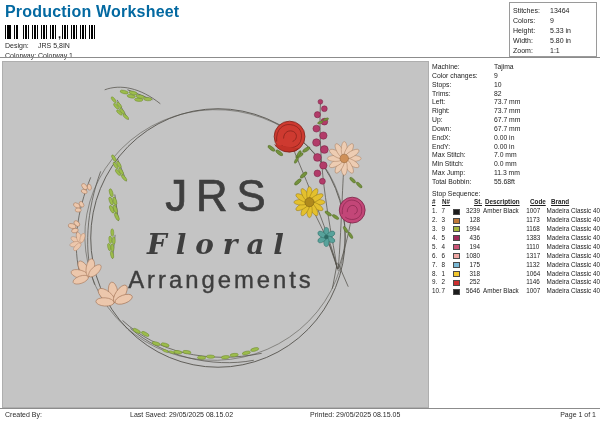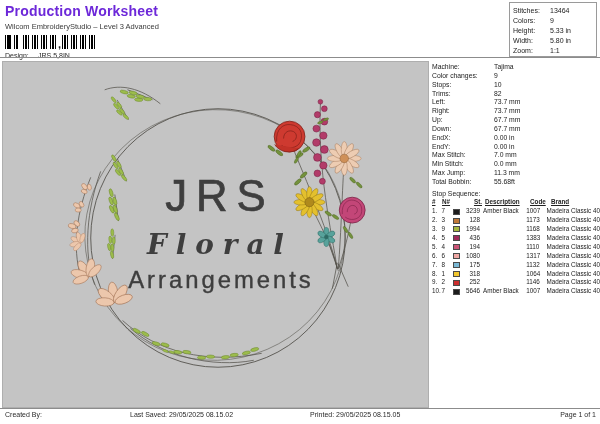--- a/index.html
+++ b/index.html
@@ -1,21 +1,21 @@
 <!DOCTYPE html>
 <html><head>
 <meta charset="utf-8">
 <style>
   html,body{margin:0;padding:0;background:#fff;}
   .page{position:relative;width:600px;height:424px;background:#ffffff;
         font-family:"Liberation Sans",sans-serif;color:#222;overflow:hidden;
         border-bottom:1px solid #b5b5b5;}
   
   .hdr-left{position:absolute;left:5px;top:3px;}
-  .title{font-size:14px;font-weight:bold;color:#6d28d9;letter-spacing:.2px;}
+  .title{font-size:16px;font-weight:bold;color:#0369a1;letter-spacing:.2px;}
   .subtitle{font-size:7.5px;color:#3a3a3a;margin-top:2.5px;}
   .barcode{margin-top:4px;height:14px;display:flex;align-items:stretch;}
   .bars{background:repeating-linear-gradient(90deg,#000 0 1px,#fff 1px 2px,#000 2px 4.5px,#fff 4.5px 5.5px,#000 5.5px 6.5px,#fff 6.5px 9px);}
   .bars.b1{width:52px;}
   .bars.b2{width:36px;}
   .bc-comma{font-size:11px;font-weight:bold;line-height:18px;padding:0 1px;}
   .meta-row{display:flex;font-size:7px;color:#2a2a2a;margin-top:3.2px;}
   .meta-label{width:33px;}
   .summary-box{position:absolute;left:509px;top:2px;width:88px;height:55px;
                border:1px solid #9a9a9a;box-sizing:border-box;padding:2.5px 3px;}
@@ -69,21 +69,20 @@
   .f-printed{left:310px;}
   .f-page{right:4px;}
 </style>
 </head>
 <body>
 
 <div class="page">
 
   <div class="hdr-left">
     <div class="title">Production Worksheet</div>
-    <div class="subtitle">Wilcom EmbroideryStudio – Level 3 Advanced</div>
     <div class="barcode">
       <span class="bars b1"></span>
       <span class="bc-comma">,</span>
       <span class="bars b2"></span>
     </div>
     <div class="meta-row">
       <span class="meta-label">Design:</span>
       <span>JRS 5,8IN</span>
     </div>
     <div class="meta-row">

